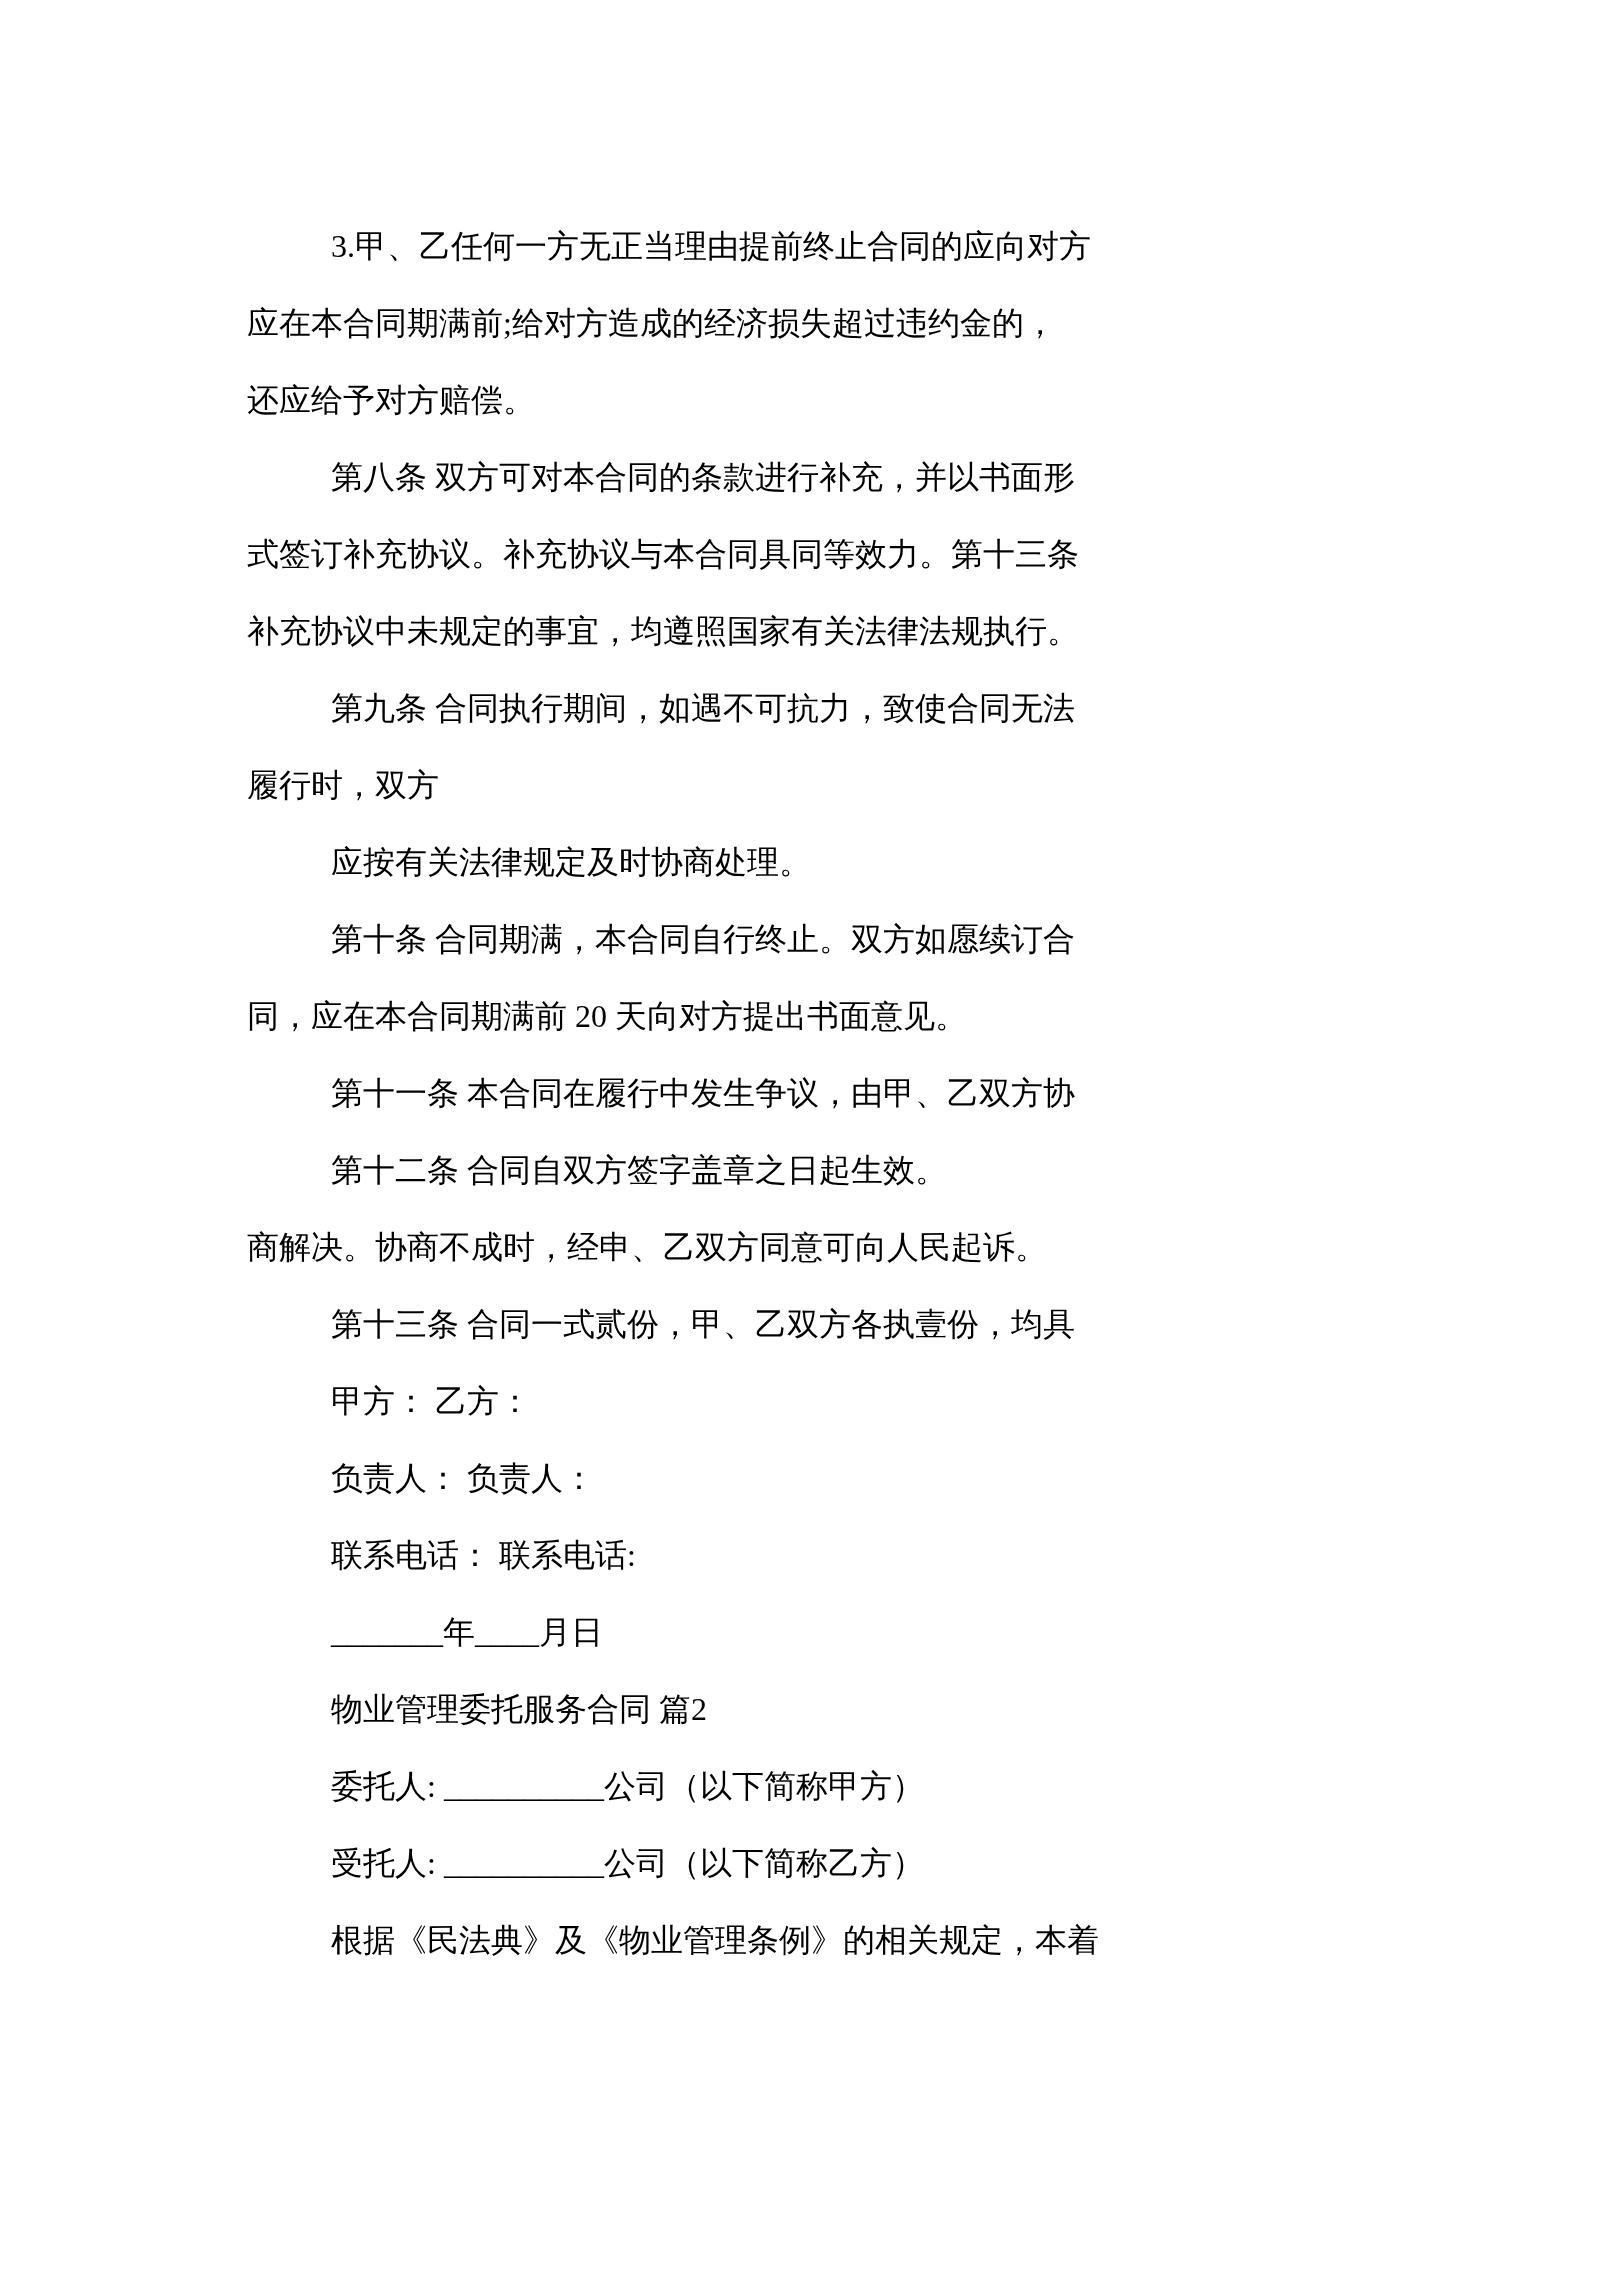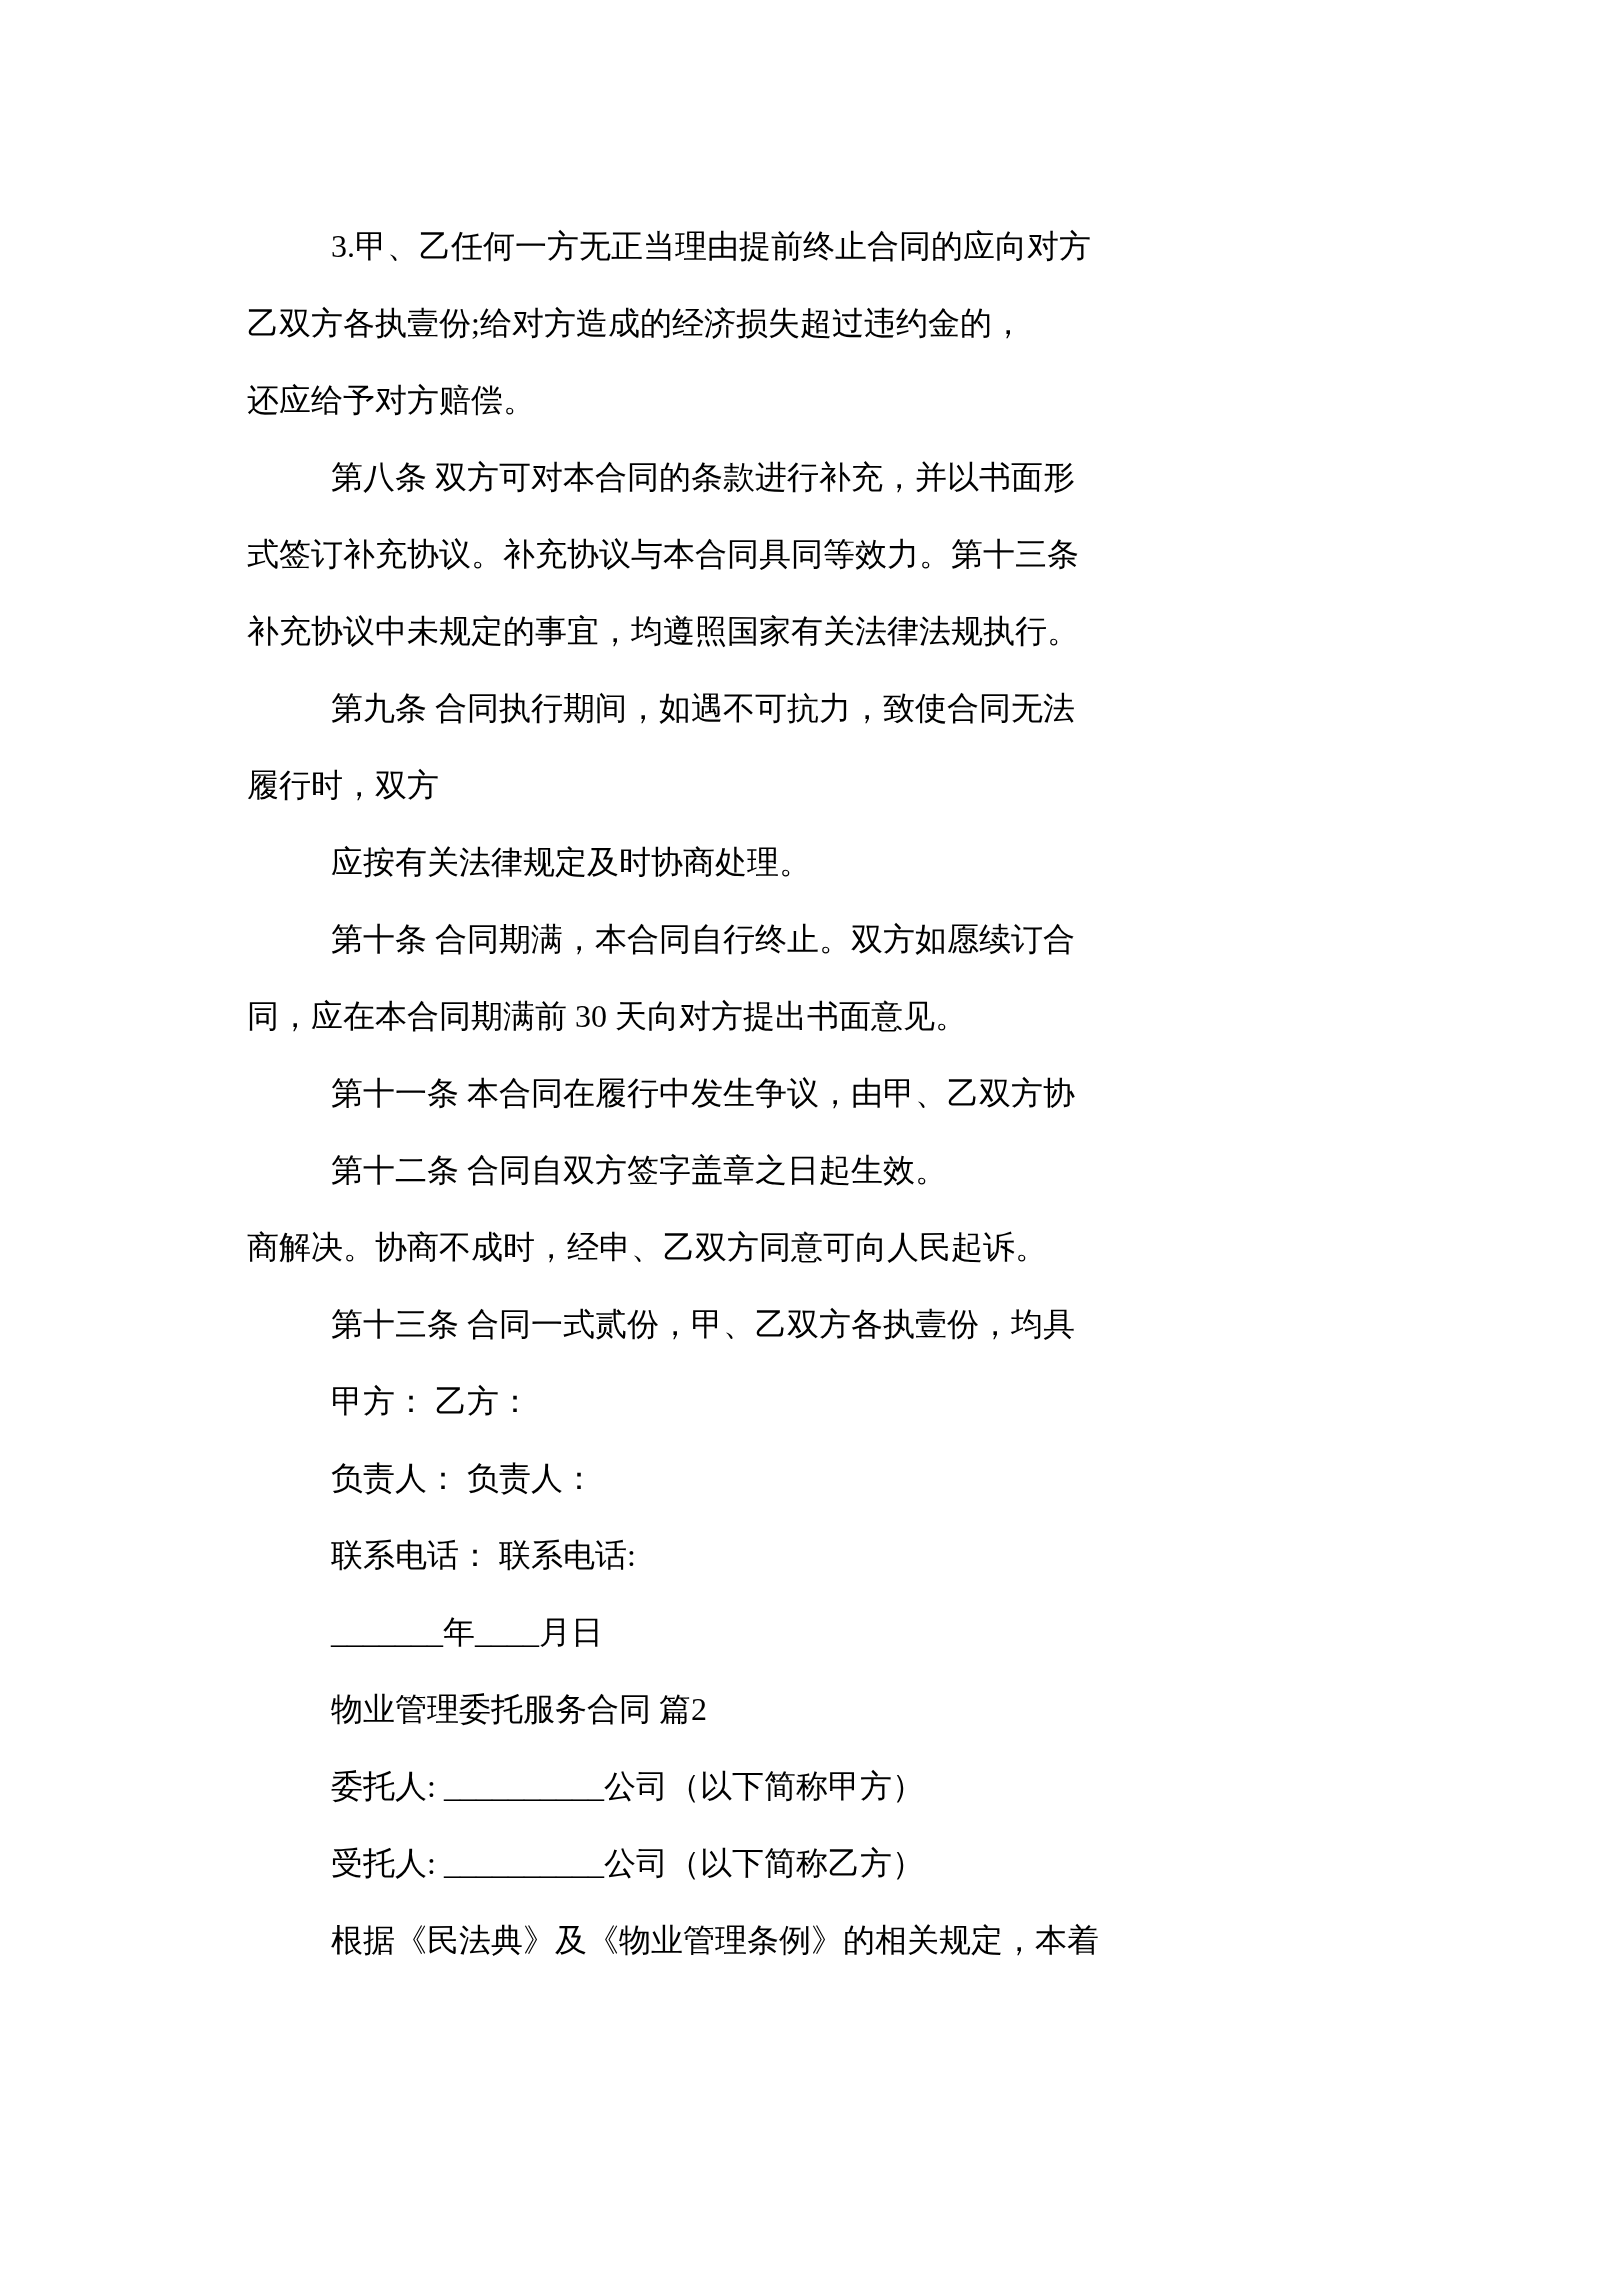--- a/index.html
+++ b/index.html
@@ -32,30 +32,30 @@
   .line.indent {
     padding-left: 84px; 
   }
 </style>
 </head>
 <body>
 
 <div class="page">
   <div class="content">
     <div class="line indent">3.甲、乙任何一方无正当理由提前终止合同的应向对方</div>
-    <div class="line">乙双方各执壹份;给对方造成的经济损失超过违约金的，</div>
+    <div class="line">应在本合同期满前;给对方造成的经济损失超过违约金的，</div>
     <div class="line">还应给予对方赔偿。</div>
     <div class="line indent">第八条 双方可对本合同的条款进行补充，并以书面形</div>
     <div class="line">式签订补充协议。补充协议与本合同具同等效力。第十三条</div>
     <div class="line">补充协议中未规定的事宜，均遵照国家有关法律法规执行。</div>
     <div class="line indent">第九条 合同执行期间，如遇不可抗力，致使合同无法</div>
     <div class="line">履行时，双方</div>
     <div class="line indent">应按有关法律规定及时协商处理。</div>
     <div class="line indent">第十条 合同期满，本合同自行终止。双方如愿续订合</div>
-    <div class="line">同，应在本合同期满前 30 天向对方提出书面意见。</div>
+    <div class="line">同，应在本合同期满前 20 天向对方提出书面意见。</div>
     <div class="line indent">第十一条 本合同在履行中发生争议，由甲、乙双方协</div>
     <div class="line indent">第十二条 合同自双方签字盖章之日起生效。</div>
     <div class="line">商解决。协商不成时，经申、乙双方同意可向人民起诉。</div>
     <div class="line indent">第十三条 合同一式贰份，甲、乙双方各执壹份，均具</div>
     <div class="line indent">甲方： 乙方：</div>
     <div class="line indent">负责人： 负责人：</div>
     <div class="line indent">联系电话： 联系电话:</div>
     <div class="line indent">_______年____月日</div>
     <div class="line indent">物业管理委托服务合同 篇2</div>
     <div class="line indent">委托人: __________公司（以下简称甲方）</div>

